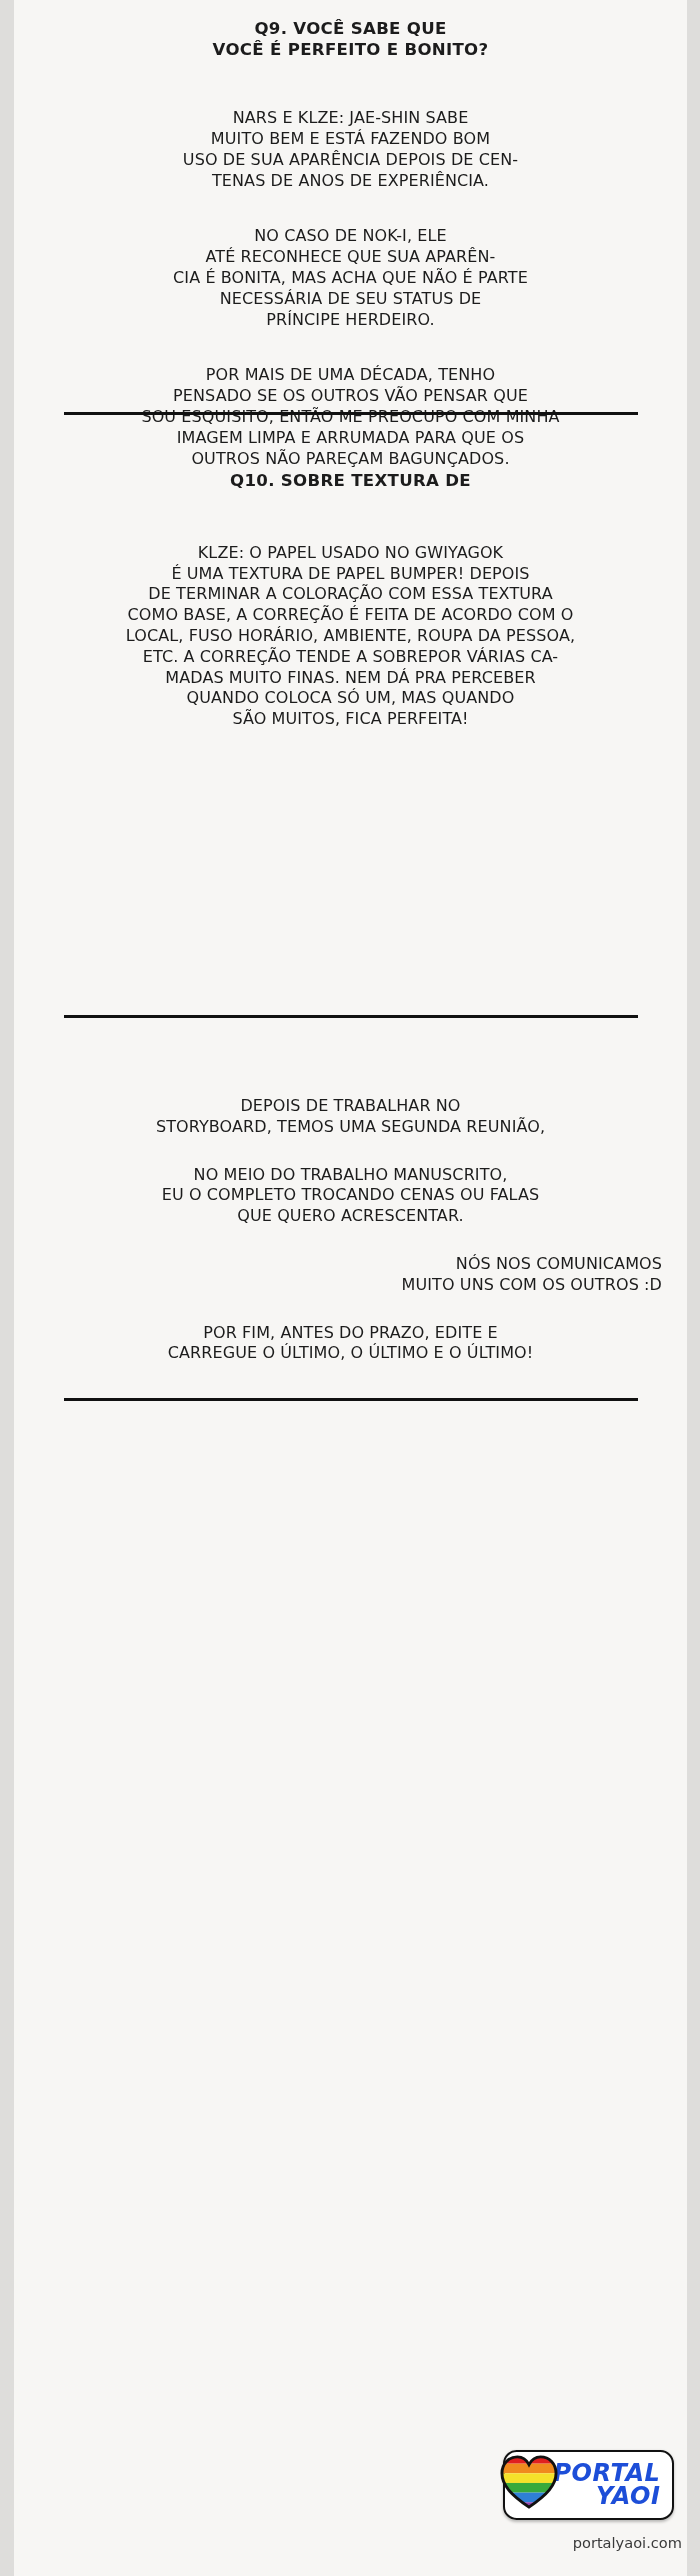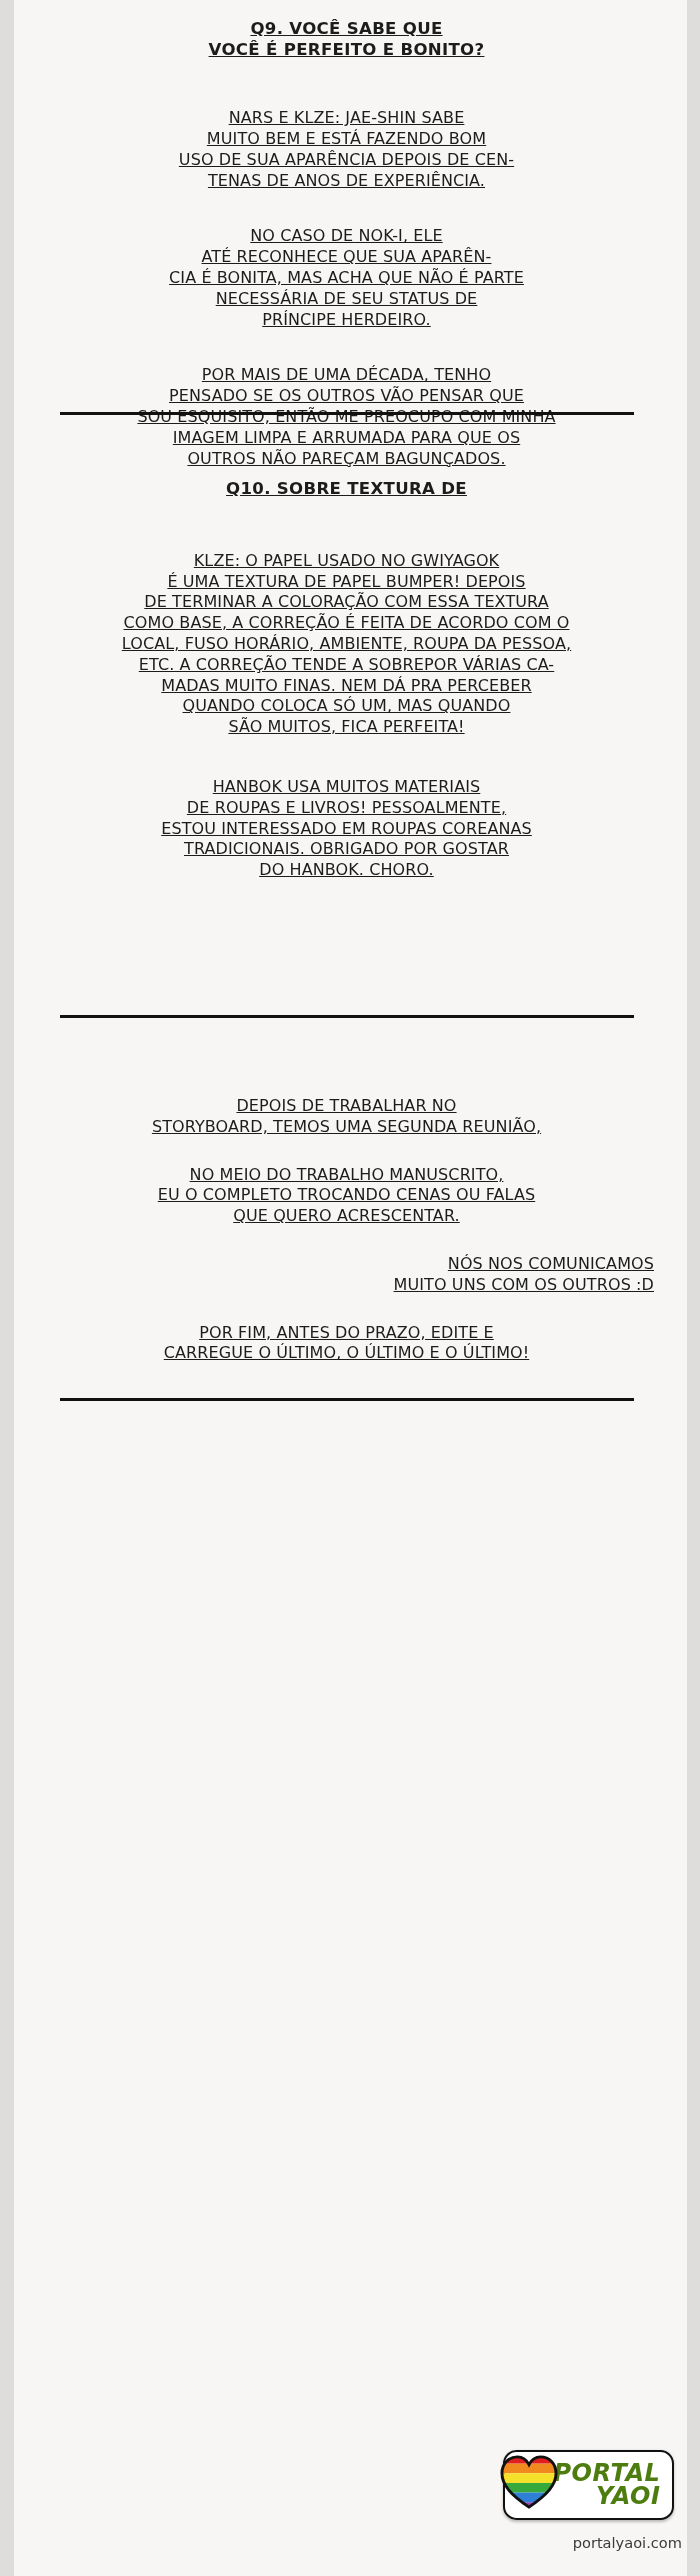--- a/index.html
+++ b/index.html
@@ -55,21 +55,21 @@
     letter-spacing: 0.1px;
     text-transform: uppercase;
     margin: 0;
   }
   .divider {
     width: 574px;
     height: 2.9px;
     background: #111;
     margin: 0 auto;
   }
-  .blk { position: absolute; left: 0; right: 8px; text-decoration: underline; }
+  .blk { position: absolute; left: 0; right: 0; }
 
   
   .logo-wrap {
     position: absolute;
     right: 27px;
     bottom: 56px;
     width: 171px;
     height: 70px;
   }
   .logo-box {
@@ -83,21 +83,21 @@
     align-items: center;
     justify-content: flex-end;
     padding-right: 11.7px;
     box-sizing: border-box;
   }
   .logo-text {
     text-align: right;
     line-height: 0.95;
     font-weight: bold;
     font-style: italic;
-    color: #4d7c0f;
+    color: #1d4ed8;
     letter-spacing: 0.5px;
   }
   .logo-text .l1 { font-size: 24px; display:block; }
   .logo-text .l2 { font-size: 24px; display:block; }
   .heart {
     position: absolute;
     left: -3.9px;
     top: 3.9px;
     width: 60px;
     height: 56px;
@@ -138,38 +138,33 @@
 PENSADO SE OS OUTROS VÃO PENSAR QUE
 SOU ESQUISITO, ENTÃO ME PREOCUPO COM MINHA
 IMAGEM LIMPA E ARRUMADA PARA QUE OS
 OUTROS NÃO PAREÇAM BAGUNÇADOS.</p>
   </div>
 
   <div class="blk" style="top:412px;">
     <div class="divider"></div>
   </div>
 
-  <div class="blk content" style="top:470px;margin-top:8px;">
+  <div class="blk content" style="top:470px;">
     <div class="q-title">
       <div>Q10. SOBRE TEXTURA DE</div>
     </div>
     <p class="para" style="margin-top:51px; white-space: pre-line;">KLZE: O PAPEL USADO NO GWIYAGOK
 É UMA TEXTURA DE PAPEL BUMPER! DEPOIS
 DE TERMINAR A COLORAÇÃO COM ESSA TEXTURA
 COMO BASE, A CORREÇÃO É FEITA DE ACORDO COM O
 LOCAL, FUSO HORÁRIO, AMBIENTE, ROUPA DA PESSOA,
 ETC. A CORREÇÃO TENDE A SOBREPOR VÁRIAS CA-
 MADAS MUITO FINAS. NEM DÁ PRA PERCEBER
 QUANDO COLOCA SÓ UM, MAS QUANDO
 SÃO MUITOS, FICA PERFEITA!</p>
-    <p class="para" style="margin-top:39px; white-space: pre-line;">HANBOK USA MUITOS MATERIAIS
-DE ROUPAS E LIVROS! PESSOALMENTE,
-ESTOU INTERESSADO EM ROUPAS COREANAS
-TRADICIONAIS. OBRIGADO POR GOSTAR
-DO HANBOK. CHORO.</p>
   </div>
 
   <div class="blk" style="top:1015px;">
     <div class="divider"></div>
   </div>
 
   <div class="blk content" style="top:1069px;">
     <p class="para" style="margin-top:27px; white-space: pre-line;">DEPOIS DE TRABALHAR NO
 STORYBOARD, TEMOS UMA SEGUNDA REUNIÃO,</p>
     <p class="para" style="margin-top:27px; white-space: pre-line;">NO MEIO DO TRABALHO MANUSCRITO,

